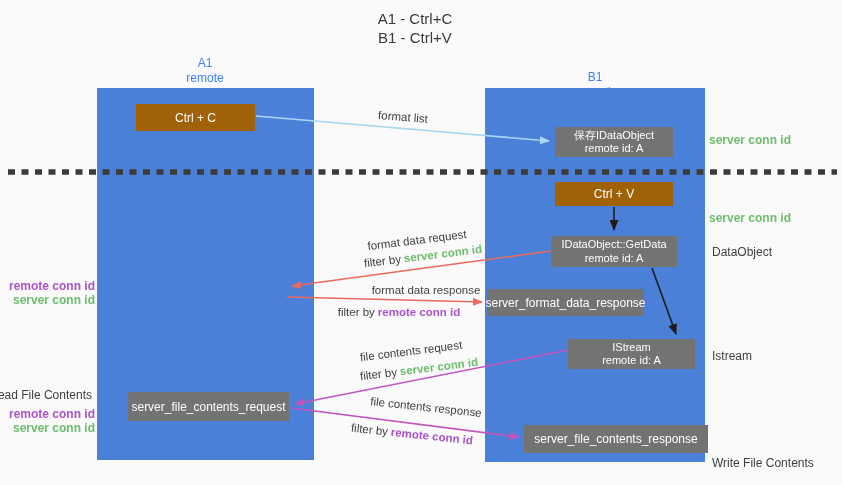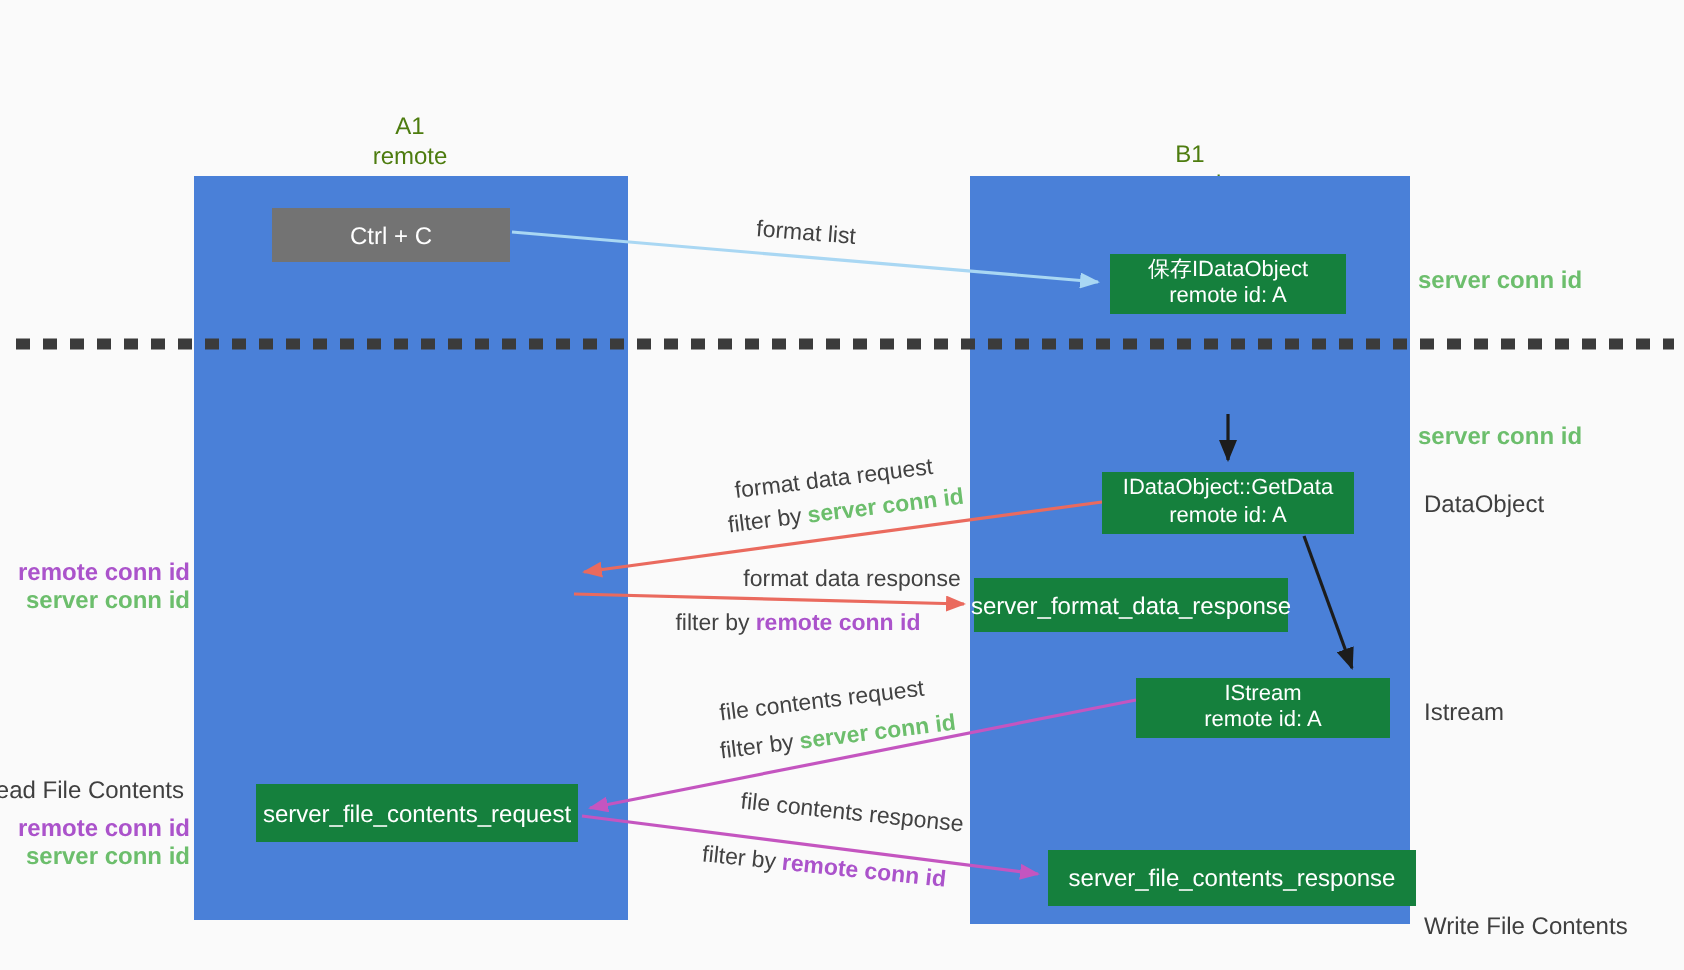--- a/index.html
+++ b/index.html
@@ -20,33 +20,33 @@
     color: #3a3a3a;
     white-space: nowrap;
   }
   .lane {
     background: #4a80d8;
   }
   .lane-header {
     transform: translateX(-50%);
     text-align: center;
     font-size: 12px; line-height: 15px;
-    color: #4d7c0f;
+    color: #3b82f6;
     white-space: nowrap;
   }
   .node {
     display: flex; flex-direction: column;
     align-items: center; justify-content: center;
     color: #ffffff;
     font-size: 12px;
     text-align: center;
     line-height: 14px;
   }
-  .node.green { background: #737373; }
-  .node.orange { background: #15803d; }
+  .node.green { background: #a16207; }
+  .node.orange { background: #737373; }
   .node.two-line { font-size: 11px; line-height: 13.5px; }
   .elabel {
     transform: translate(-50%, -50%) rotate(var(--r, 0deg));
     white-space: nowrap;
     font-size: 11.5px;
     color: #424242;
   }
   .filter-key-green { color: #6cbe6c; font-weight: bold; margin-left: 3px; }
   .filter-key-purple { color: #ab53cb; font-weight: bold; margin-left: 3px; }
   .side-label {
@@ -57,20 +57,24 @@
   .side-label.green { color: #6cbe6c; font-weight: bold; }
   .side-label.purple { color: #ab53cb; font-weight: bold; }
   .left-col { text-align: right; }
   svg.overlay { position: absolute; left: 0; top: 0; pointer-events: none; }
 </style>
 </head>
 <body>
 
 <div id="stage">
 
+  <div class="abs title-block">
+    <div>A1 - Ctrl+C</div>
+    <div>B1 - Ctrl+V</div>
+  </div>
 
   <div class="abs lane-header" style="left:205px; top:56px;">
     <div>A1</div>
     <div>remote</div>
   </div>
   <div class="abs lane-header" style="left:595px; top:56px;margin-top:14px;">
     <div>B1</div>
     <div>connection</div>
   </div>
 
@@ -112,20 +116,23 @@
 
   <div class="abs node green" style="left:136px; top:104px; width:119px; height:27px;">
     <div>Ctrl + C</div>
   </div>
 
   <div class="abs node orange two-line" style="left:555px; top:127px; width:118px; height:30px;">
     <div>保存IDataObject</div>
     <div>remote id: A</div>
   </div>
 
+  <div class="abs node green" style="left:555px; top:182px; width:118px; height:24px;">
+    <div>Ctrl + V</div>
+  </div>
 
   <div class="abs node orange two-line" style="left:551px; top:236px; width:126px; height:31px;">
     <div>IDataObject::GetData</div>
     <div>remote id: A</div>
   </div>
 
 
   <div class="abs node orange" style="left:487px; top:289px; width:157px; height:27px;">
     <div>server_format_data_response</div>
   </div>

